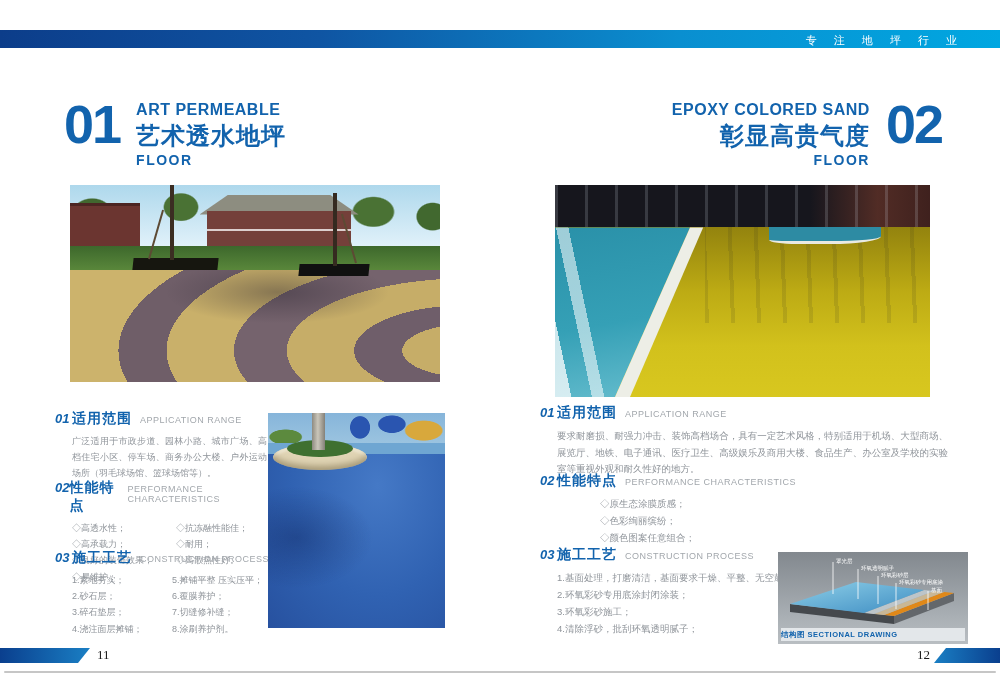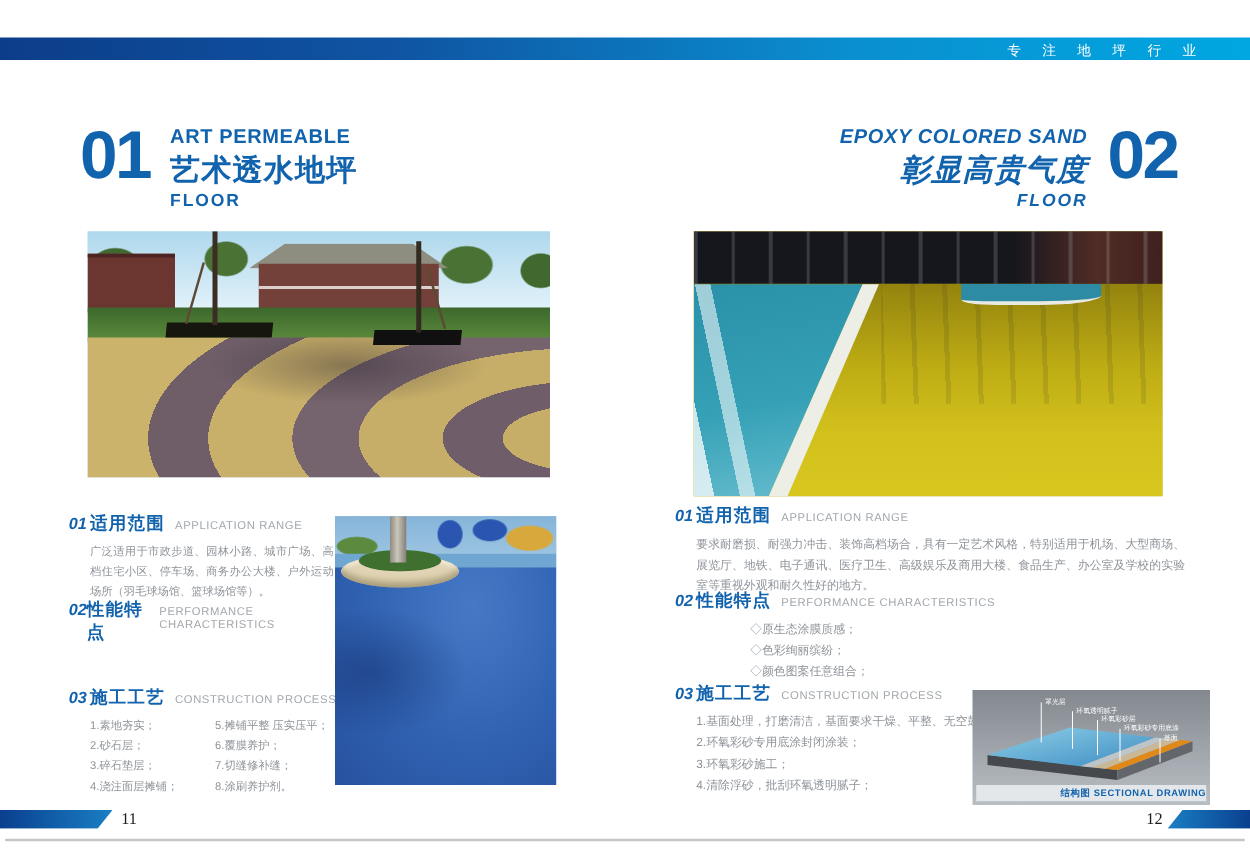--- a/index.html
+++ b/index.html
@@ -11,21 +11,21 @@
     background:linear-gradient(90deg,#0c3d8a 0%,#0f55a3 32%,#0a8fd0 68%,#00a7e1 100%); }
   .brand-text { position:absolute; right:36px; top:3px; color:#ffffff; font-size:11px;
     letter-spacing:7px; white-space:nowrap; }
 
   
   .title-left { position:absolute; left:64px; top:99px; display:flex; }
   .title-right { position:absolute; right:58px; top:99px; display:flex; }
   .big-num { font-size:54px; line-height:0.95; font-weight:bold; color:#1263ad; letter-spacing:-2px; }
   .tcol { padding-top:2px; }
   .title-left .tcol { margin-left:16px; text-align:left; }
-  .title-right .tcol { margin-right:16px; text-align:right;font-style:italic; }
+  .title-right .tcol { margin-right:16px; text-align:right; }
   .t-en { font-size:16px; font-weight:bold; color:#1263ad; letter-spacing:0.5px; }
   .t-cn { font-size:24px; font-weight:bold; color:#1263ad; margin-top:1px; letter-spacing:1px; }
   .t-floor { font-size:14px; font-weight:bold; color:#1263ad; letter-spacing:1.5px; }
 
   
   .sec { position:absolute; }
   .sec-head { display:flex; align-items:baseline; }
   .sec-num { color:#1263ad; font-weight:bold; font-style:italic; font-size:13px; width:17px; }
   .sec-cn { color:#1263ad; font-weight:bold; font-size:14px; letter-spacing:1px; }
   .sec-en { color:#a2a7ac; font-size:9px; margin-left:8px; letter-spacing:0.5px; }
@@ -111,21 +111,21 @@
   .bl-grass { left:11%; top:12.5%; width:37%; height:8%; background:#3f7030; border-radius:50%; }
   .bl-trunk { left:25%; top:0; width:7%; height:17%;
     background:linear-gradient(90deg,#8e8a80,#cac6ba 45%,#848078); }
 
   
   .diagram { position:absolute; left:778px; top:552px; width:190px; height:92px;
     background:linear-gradient(180deg,#82888e,#a9afb4 70%,#b9bec2); }
   .diagram svg { position:absolute; left:0; top:0; }
   .diagram-caption { position:absolute; left:3px; right:3px; bottom:3px; height:13px;
     background:#e3e7ea; color:#1263ad; font-size:7.5px; font-weight:bold;
-    text-align:right; line-height:13px; letter-spacing:0.5px; }
+    text-align:left; line-height:13px; letter-spacing:0.5px; }
 
   
   .foot-shape-left { position:absolute; left:0; top:648px; width:90px; height:15px;
     background:linear-gradient(90deg,#0a3f8e,#1a7fc4);
     clip-path:polygon(0 0, 100% 0, calc(100% - 12px) 100%, 0 100%); }
   .foot-shape-right { position:absolute; right:0; top:648px; width:66px; height:15px;
     background:linear-gradient(270deg,#0a3f8e,#1a7fc4);
     clip-path:polygon(12px 0, 100% 0, 100% 100%, 0 100%); }
   .page-no { position:absolute; top:647px; font-family:"Liberation Serif", serif;
     font-size:13px; color:#1c1c1c; }
@@ -204,20 +204,33 @@
       <span class="sec-en">APPLICATION RANGE</span>
     </div>
     <div class="sec-body">广泛适用于市政步道、园林小路、城市广场、高档住宅小区、停车场、商务办公大楼、户外运动场所（羽毛球场馆、篮球场馆等）。</div>
   </div>
 
   <div class="sec" style="left:55px; top:479px; width:215px;">
     <div class="sec-head">
       <span class="sec-num">02</span>
       <span class="sec-cn">性能特点</span>
       <span class="sec-en">PERFORMANCE CHARACTERISTICS</span>
+    </div>
+    <div class="cols">
+      <div class="col" style="width:104px;">
+        <div>◇高透水性；</div>
+        <div>◇高承载力；</div>
+        <div>◇良好的装饰效果；</div>
+        <div>◇易维护；</div>
+      </div>
+      <div class="col">
+        <div>◇抗冻融性能佳；</div>
+        <div>◇耐用；</div>
+        <div>◇高散热性好。</div>
+      </div>
     </div>
   </div>
 
   <div class="sec" style="left:55px; top:549px; width:215px;">
     <div class="sec-head">
       <span class="sec-num">03</span>
       <span class="sec-cn">施工工艺</span>
       <span class="sec-en">CONSTRUCTION PROCESS</span>
     </div>
     <div class="cols">

